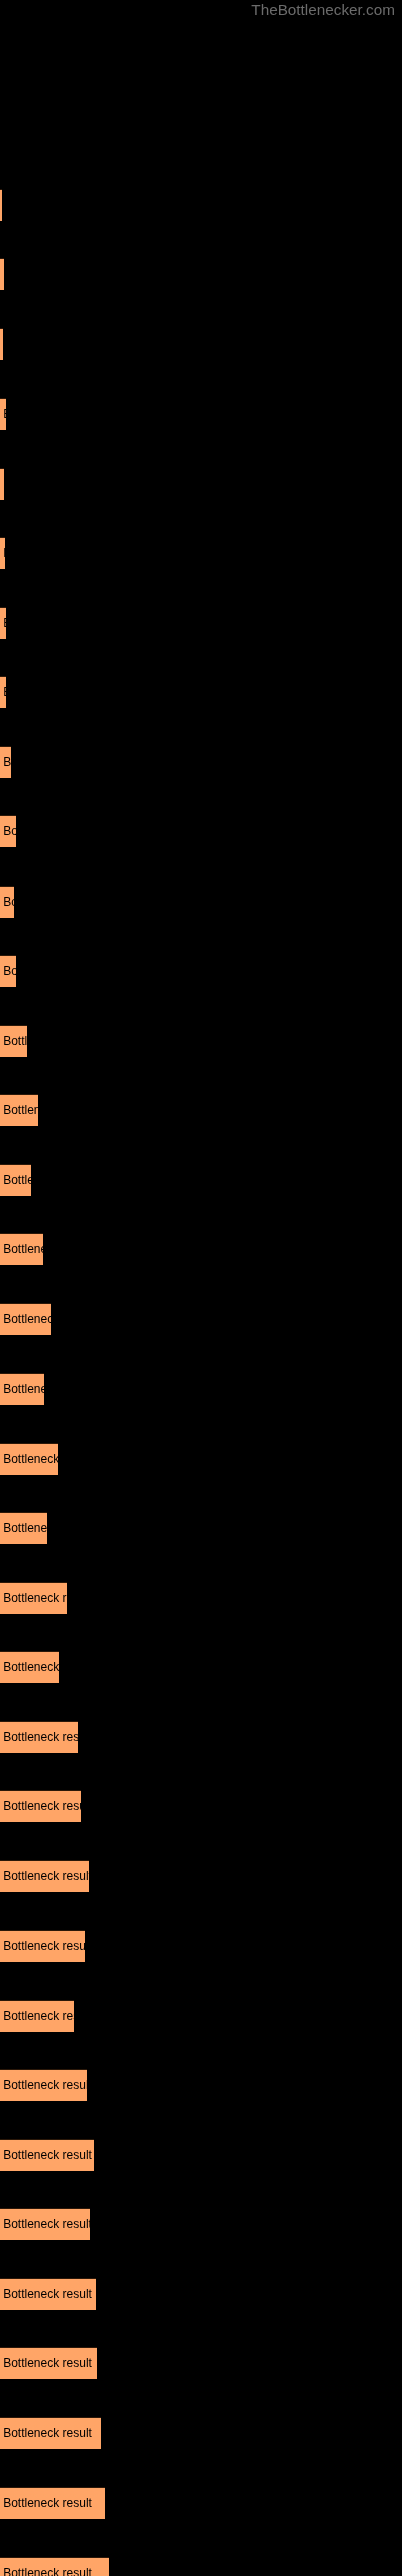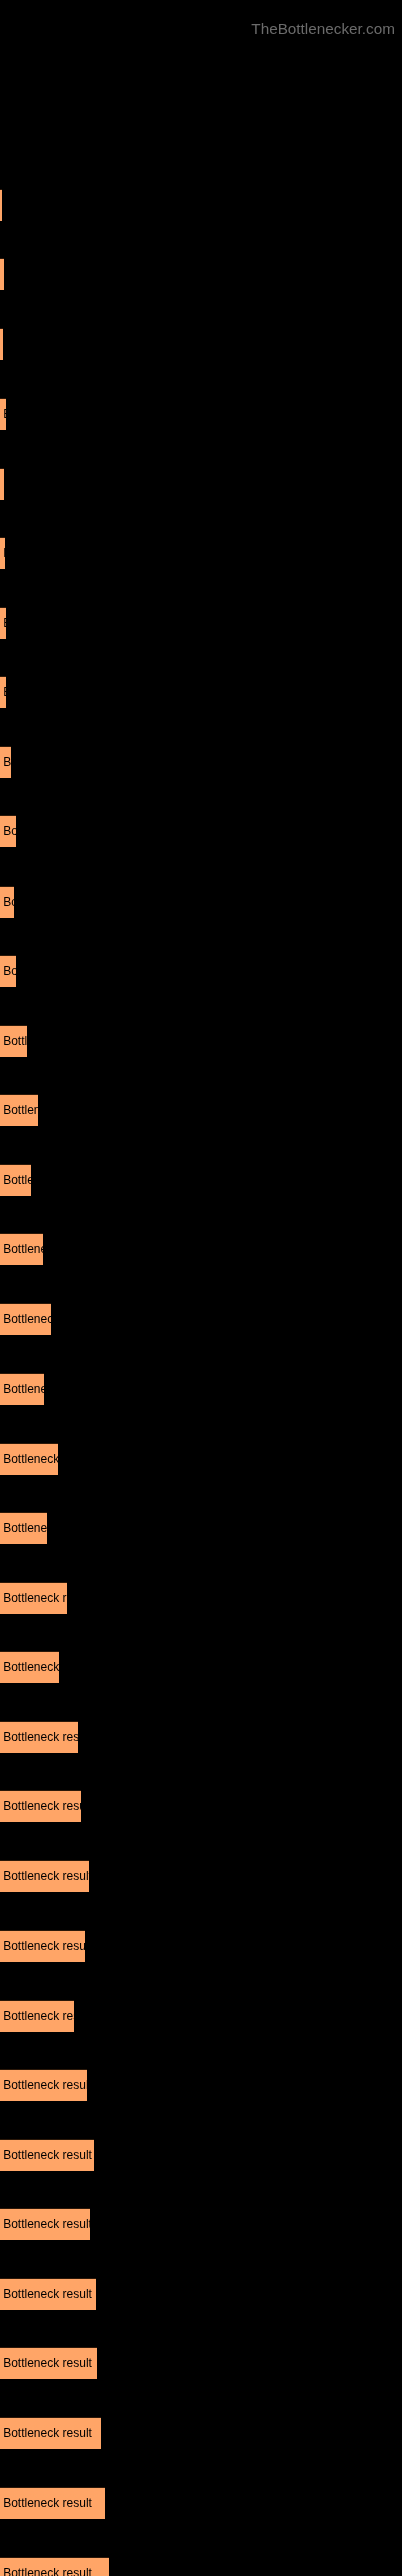--- a/index.html
+++ b/index.html
@@ -11,21 +11,21 @@
     overflow: hidden;
   }
   #page {
     position: relative;
     width: 403px;
     height: 2576px;
     background: #000000;
   }
   #site-title {
     position: absolute;
-    top: 19px;
+    top: 0;
     right: 8px;
     font-size: 15.3px;
     line-height: 19.3px;
     color: #6b6b6b;
     letter-spacing: 0px;
     white-space: nowrap;
     font-family: "Liberation Sans", sans-serif;
   }
   #chart-area {
     position: absolute;

